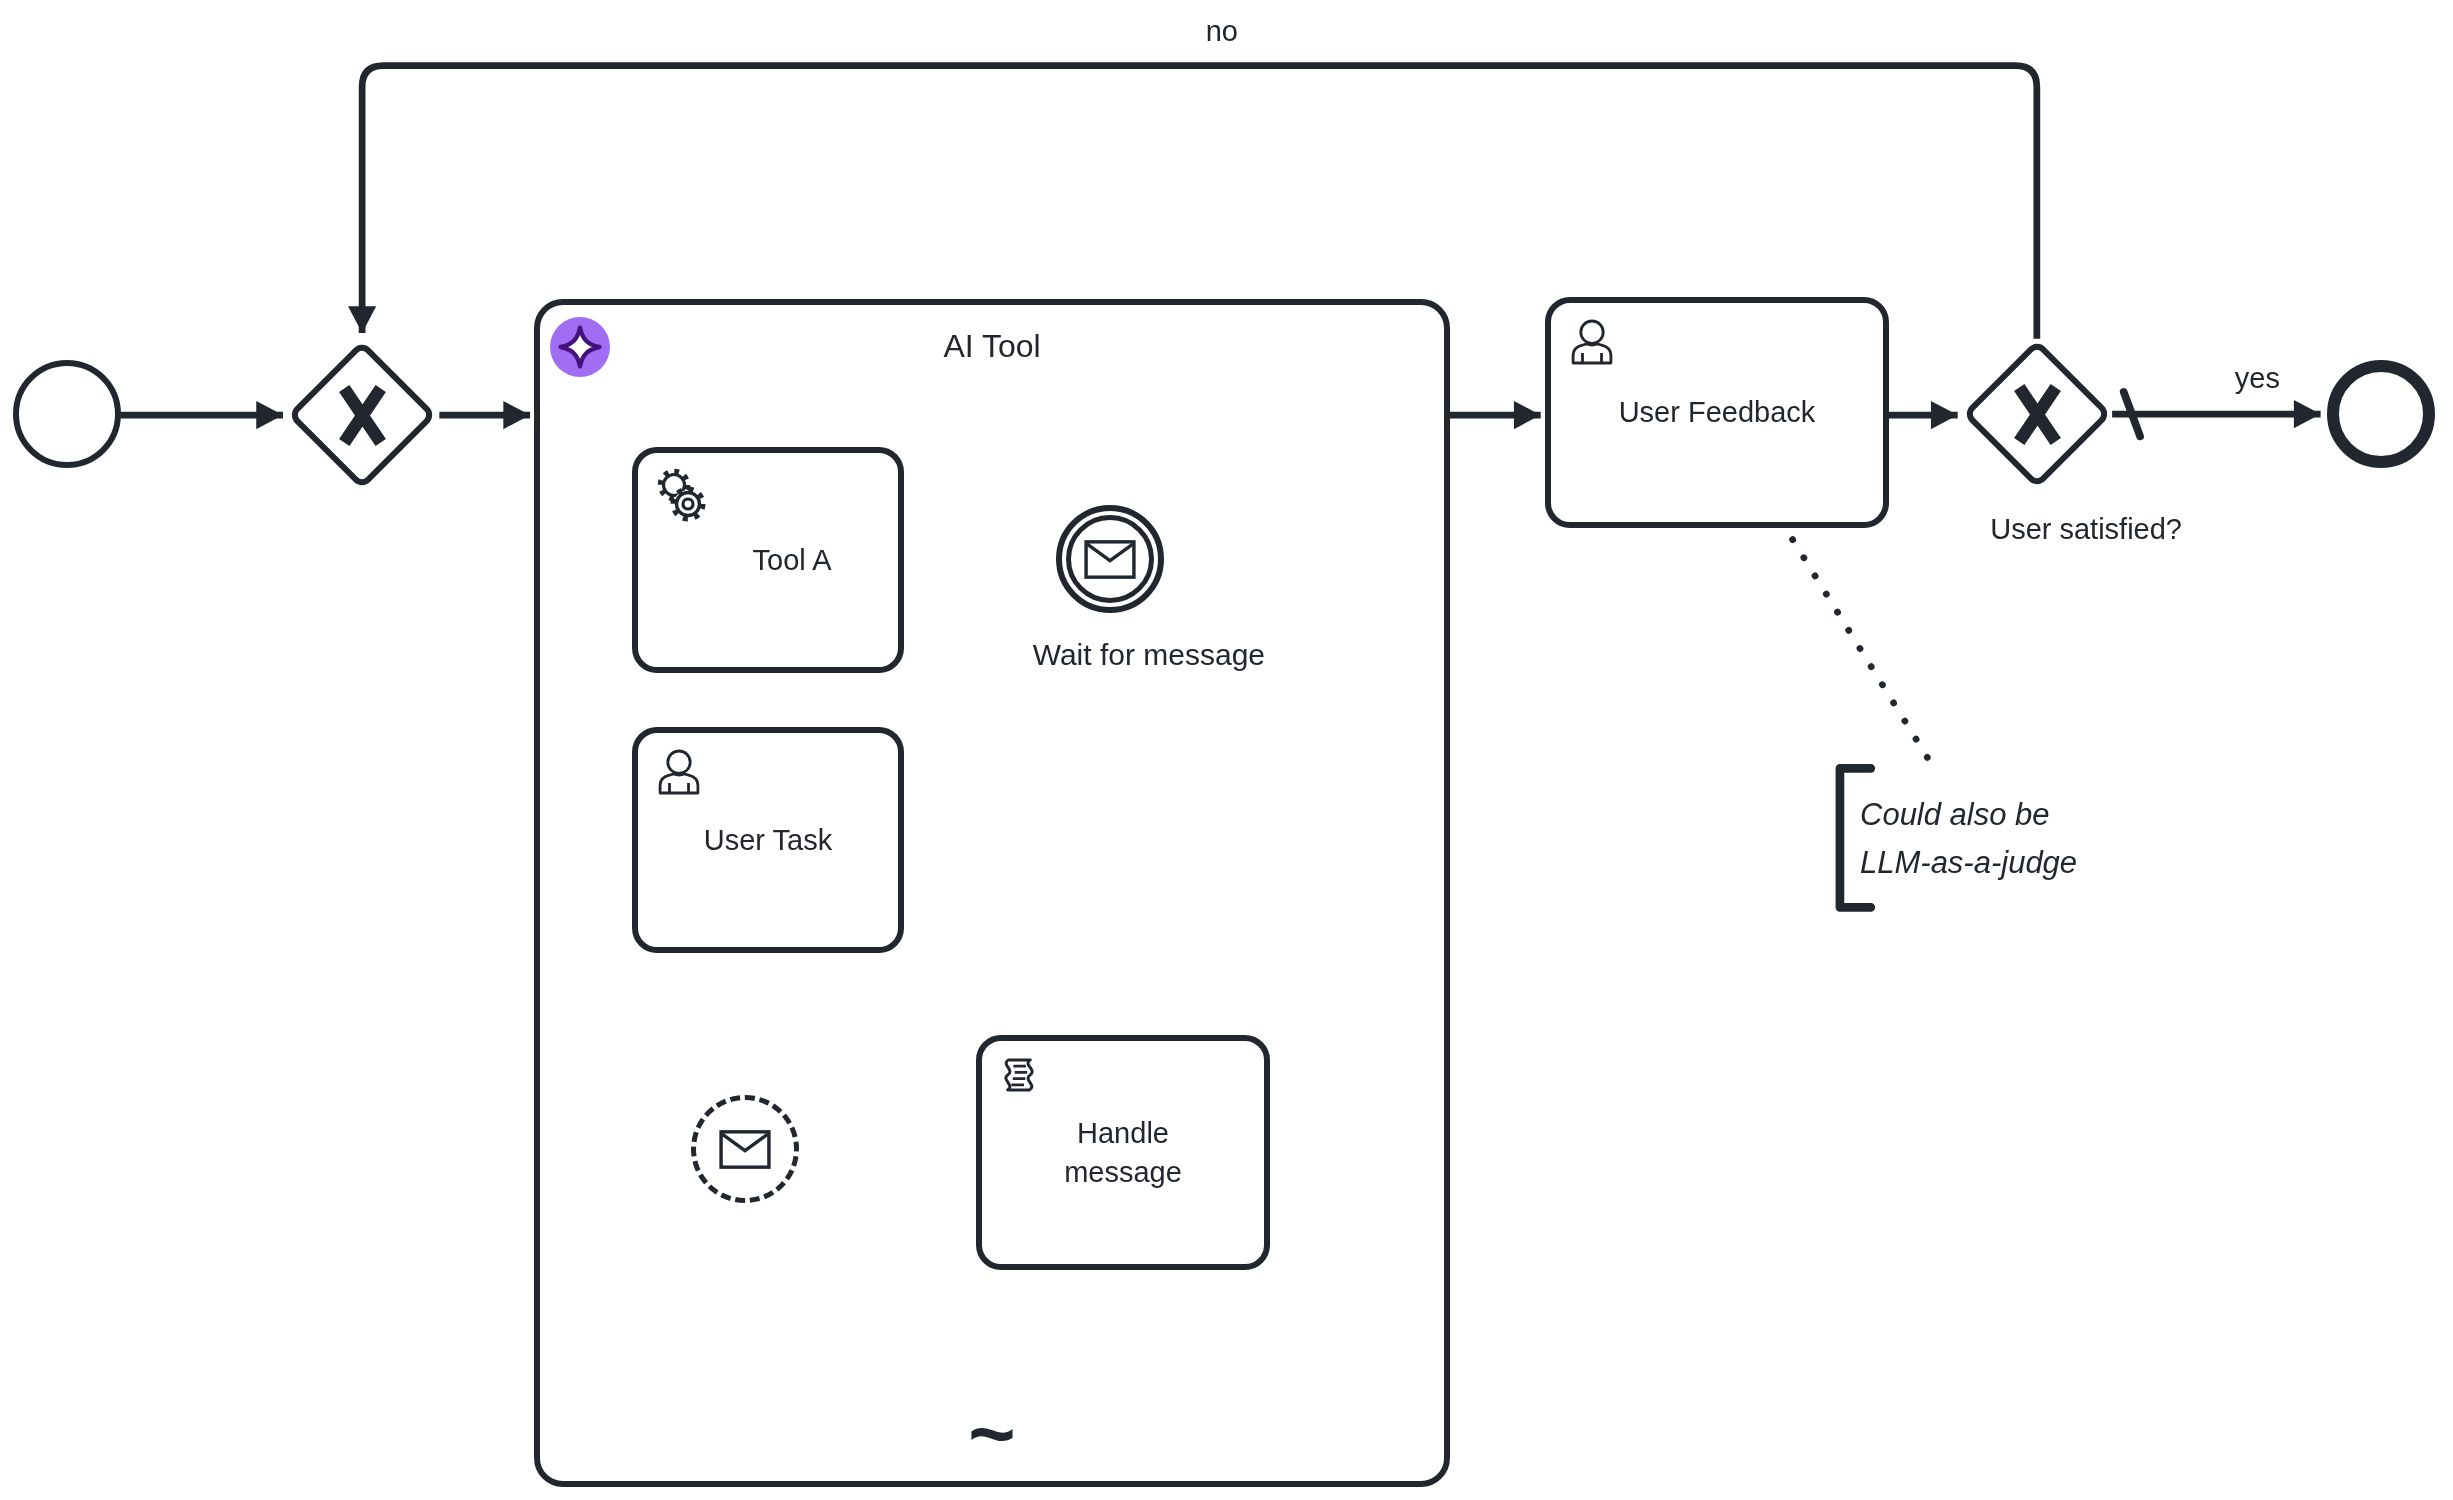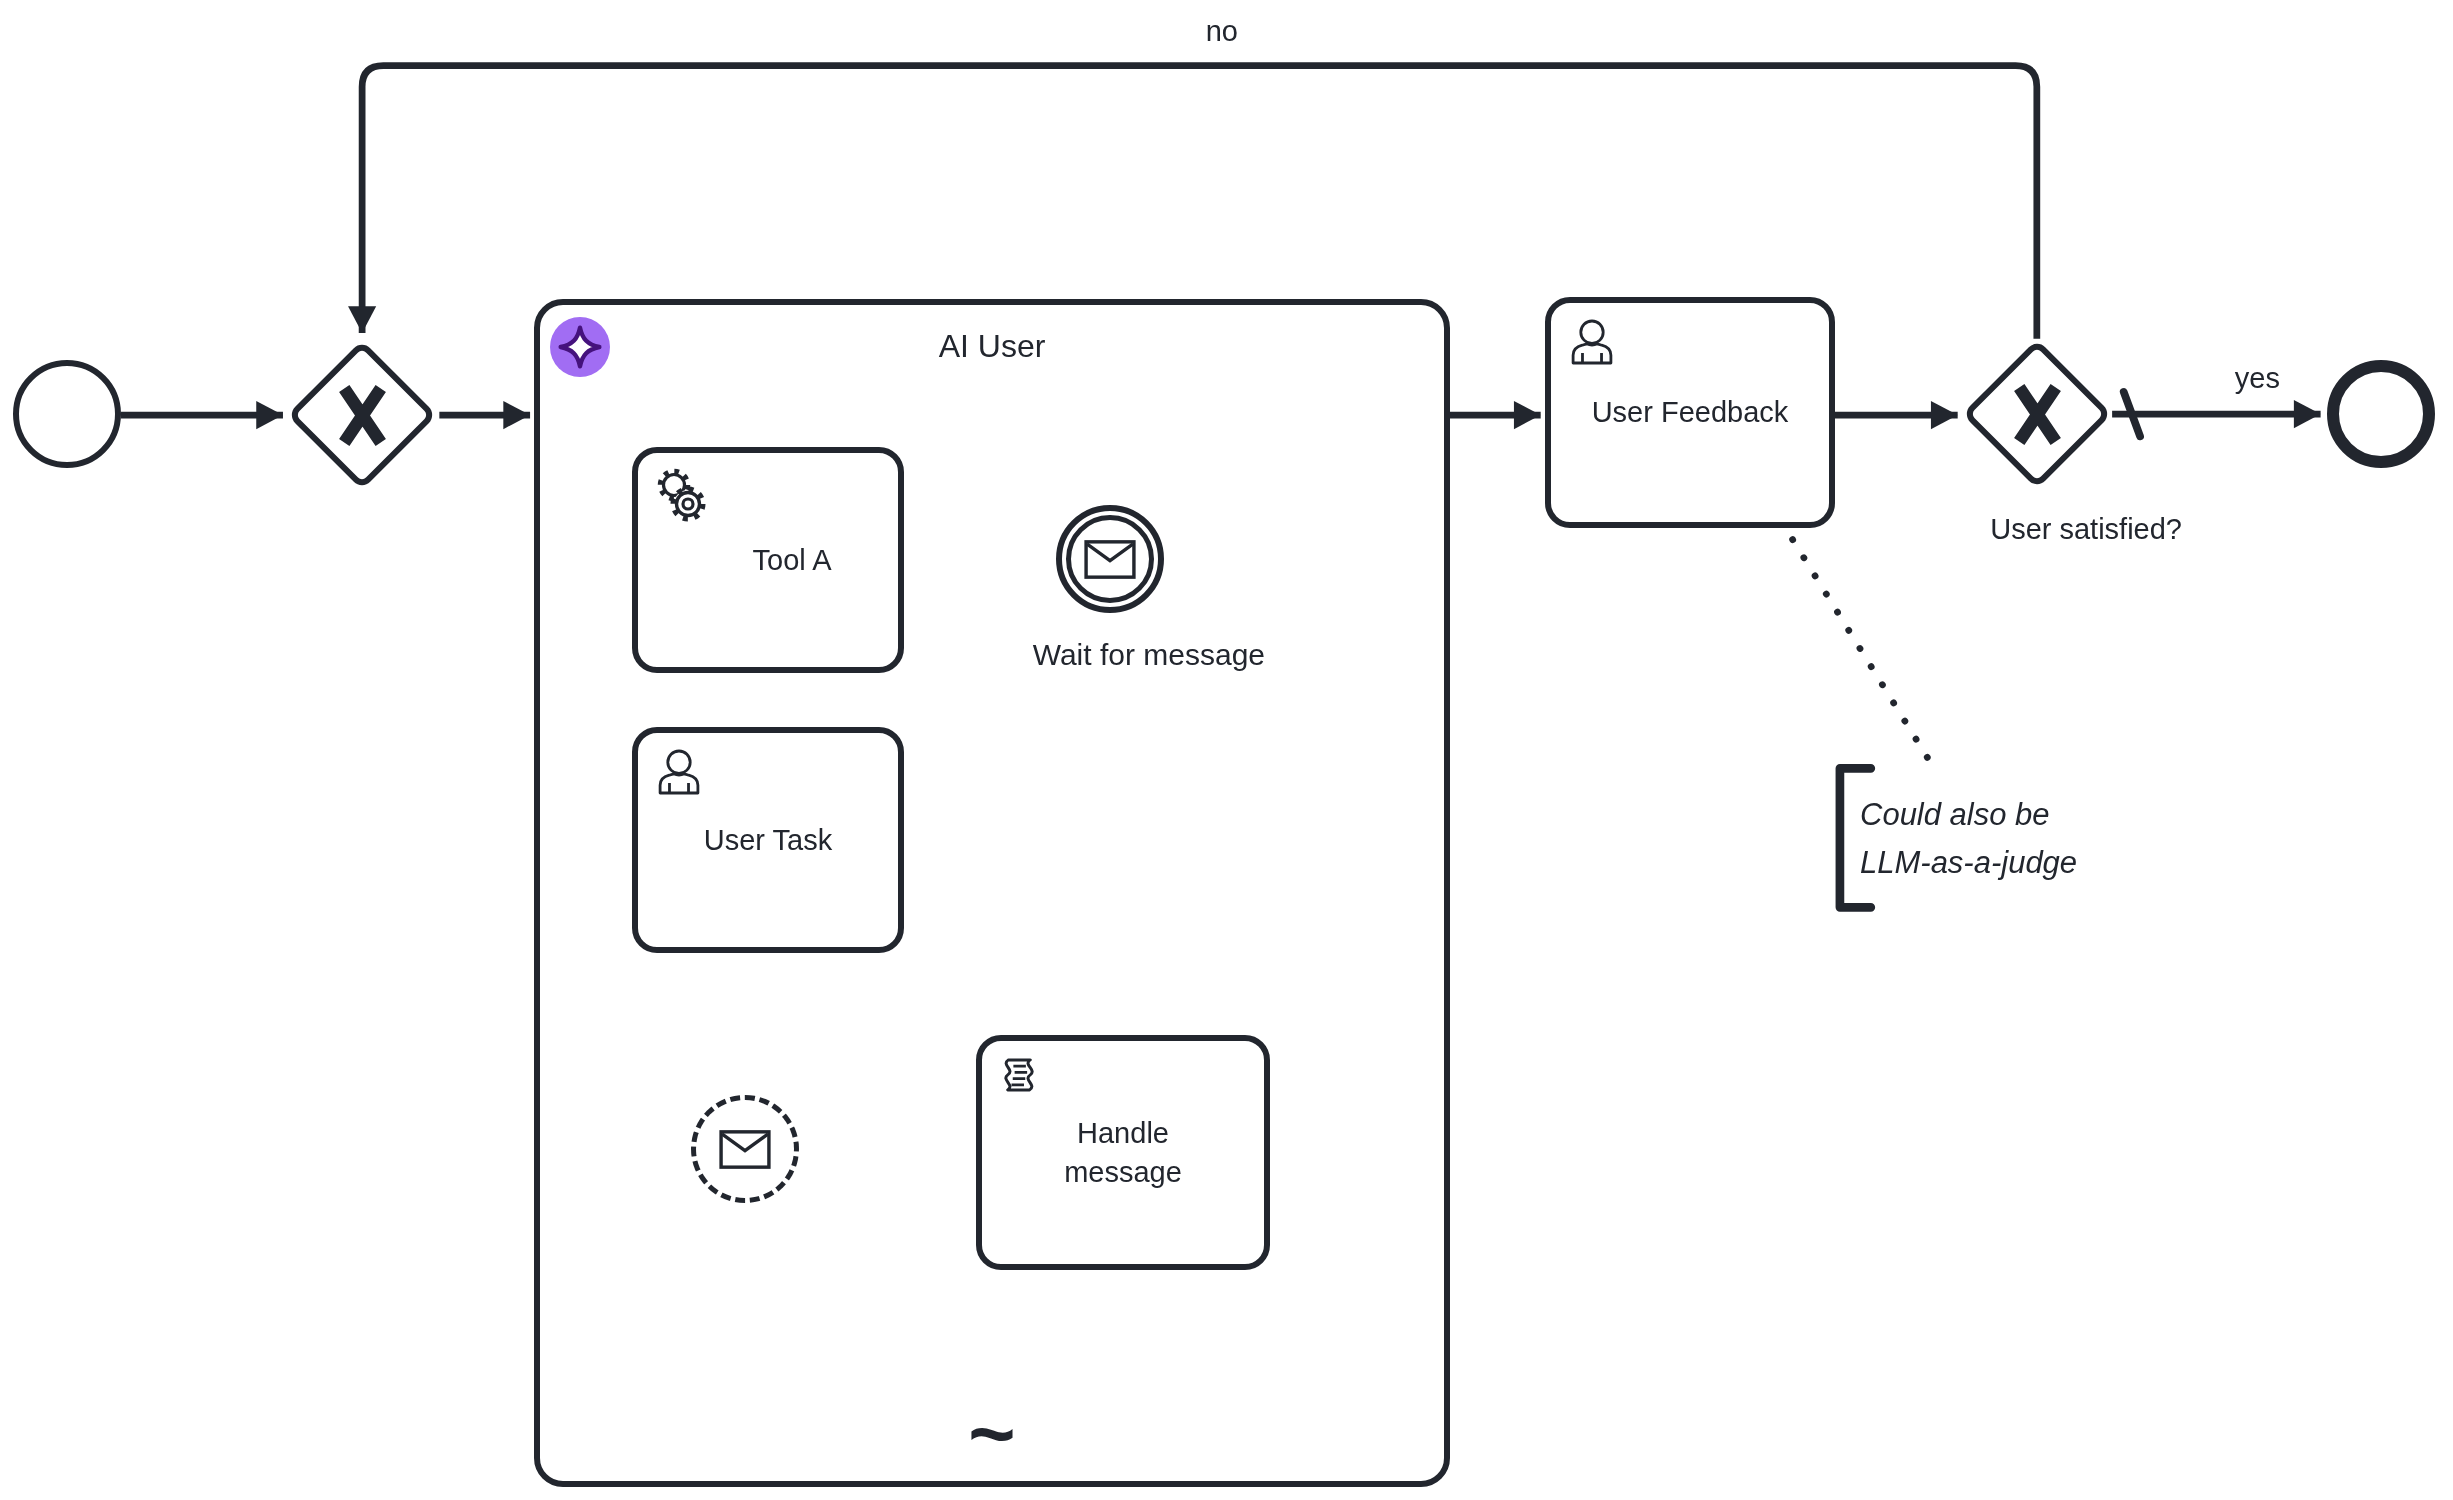--- a/index.html
+++ b/index.html
@@ -82,21 +82,21 @@
   <div class="node event-circle" style="left:12.6px;top:360px;width:108px;height:108px;border:6.8px solid #22262e;"></div>
 
   <div class="gateway" style="left:287px;top:340px;width:151px;height:151px;">
     <div class="gw-diamond" style="left:22px;top:22px;"></div>
     <svg class="gw-x" style="left:39px;top:37px;" width="73" height="77" viewBox="0 0 76 80">
       <path d="M19 12 L57 68 M57 12 L19 68" stroke="#22262e" stroke-width="13" fill="none"></path>
     </svg>
   </div>
 
   <div class="node container-box" style="left:534px;top:299px;width:916px;height:1188px;">
-    <div class="container-title">AI User</div>
+    <div class="container-title">AI Tool</div>
     <svg class="badge" viewBox="0 0 62 62">
       <circle cx="31" cy="31" r="31" fill="#a16df3"></circle>
       <path d="M31 11 C33.4 23 39 28.6 51 31 C39 33.4 33.4 39 31 51 C28.6 39 23 33.4 11 31 C23 28.6 28.6 23 31 11 Z" fill="#ffffff" stroke="#45127d" stroke-width="4.5" stroke-linejoin="round"></path>
     </svg>
     <div class="adhoc">~</div>
   </div>
 
   <div class="node task" style="left:632px;top:447px;width:272px;height:226px;padding-left:48px;">
     <svg class="corner-icon" width="64" height="64" viewBox="0 0 64 64">
       <g fill="none" stroke="#22262e">
@@ -138,21 +138,21 @@
   </div>
 
   <div class="node task" style="left:976px;top:1035px;width:294px;height:235px;">
     <svg class="corner-icon" width="50" height="52" viewBox="0 0 40 40">
       <path d="M11.5 5.5 C5.5 9.5 17 13.5 11 17.5 C5.5 21.5 17 25.5 11 29.5 L28.5 29.5 C34.5 25.5 23 21.5 29 17.5 C34.5 13.5 23 9.5 29 5.5 Z" fill="#ffffff" stroke="#22262e" stroke-width="2.4" stroke-linejoin="round"></path>
       <path d="M15.5 10.5 H25.5 M16.5 15.5 H26.5 M15 20.5 H25 M14 25.5 H24" stroke="#22262e" stroke-width="2.2" fill="none"></path>
     </svg>
     <span style="display:inline-block;width:164px;">Handle message</span>
   </div>
 
-  <div class="node task" style="left:1545px;top:297px;width:290px;height:231px;">
+  <div class="node task" style="left:1545px;top:297px;width:344px;height:231px;">
     <svg class="corner-icon" width="58" height="56" viewBox="0 0 40 40">
       <path d="M12.4 10.6 A8 8 0 0 1 27.6 10.6 Q23.6 6.2 20 6.5 Q16.4 6.2 12.4 10.6 Z" fill="#22262e"></path>
       <circle cx="20" cy="13" r="8" fill="#ffffff" stroke="#22262e" stroke-width="2"></circle>
       <path d="M6.5 35 V29.5 Q6.5 24 13 22.3 L16.2 21.3 A8.6 8.6 0 0 0 23.8 21.3 L27 22.3 Q33.5 24 33.5 29.5 V35 Z" fill="#ffffff" stroke="#22262e" stroke-width="2" stroke-linejoin="round"></path>
       <path d="M13.2 35 V27.8 M26.8 35 V27.8" stroke="#22262e" stroke-width="2" fill="none"></path>
     </svg>
     <span>User Feedback</span>
   </div>
 
   <div class="gateway" style="left:1962px;top:339px;width:151px;height:151px;">

